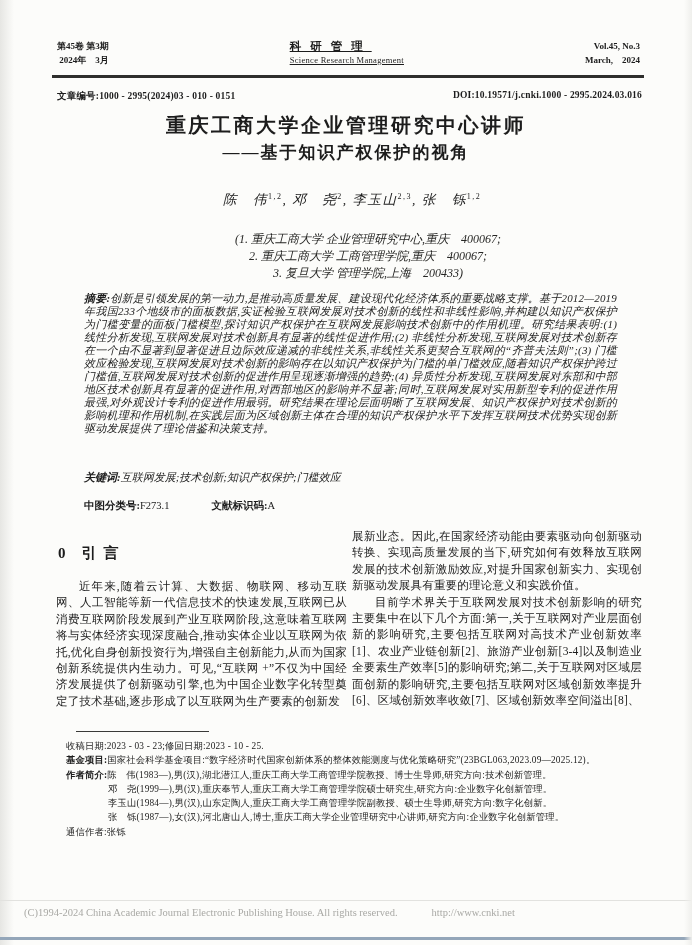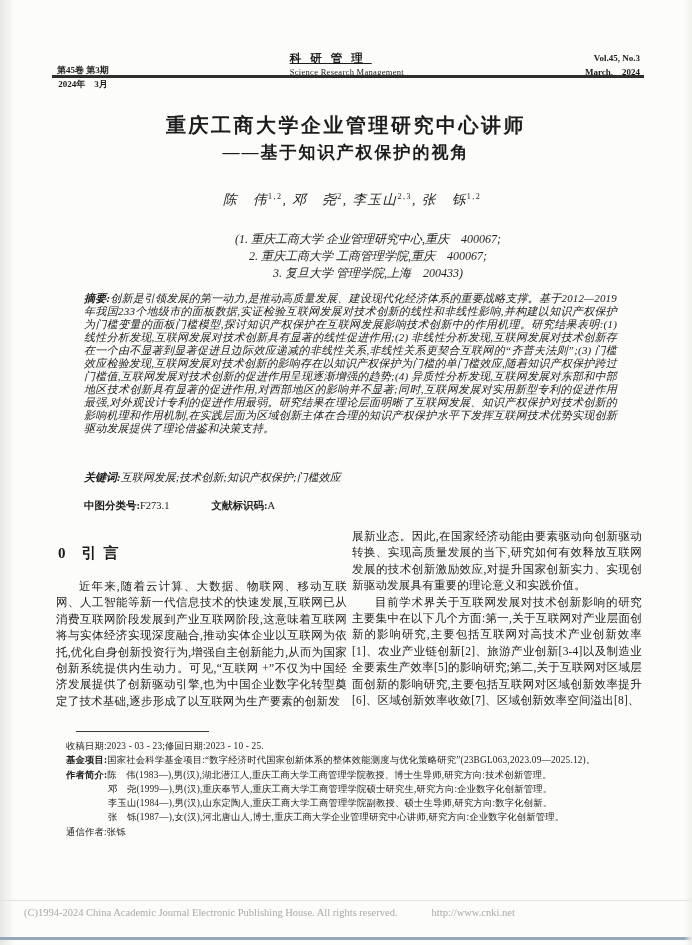--- a/index.html
+++ b/index.html
@@ -10,21 +10,21 @@
   }
   .page::before { content:""; position:absolute; left:0; top:0; bottom:0; width:14px;
     background:linear-gradient(to right,#e6e6e3,rgba(255,255,255,0)); }
   .page::after { content:""; position:absolute; right:0; top:0; bottom:0; width:8px;
     background:linear-gradient(to left,#efefec,rgba(255,255,255,0)); }
 
   
   .jheader { position:absolute; left:57px; right:52px; top:39px;
     display:flex; justify-content:space-between; align-items:center; }
   .jh-col { font-size:9px; font-weight:bold; line-height:14px; }
-  .jh-left { text-align:center;margin-top:24px; }
+  .jh-left { text-align:right; }
   .jh-center { text-align:left;text-decoration:underline; }
   .jh-right { text-align:right; }
   .journal-cn { font-size:11.5px; letter-spacing:9px; font-weight:bold; }
   .journal-en { font-size:8.5px; font-weight:normal; letter-spacing:0.3px; }
   .rule { position:absolute; left:52px; right:48px; top:75px; height:3px; background:#2e2e2c; }
 
   .meta-line { position:absolute; left:57px; right:50px; top:90px;
     display:flex; justify-content:space-between; font-size:9.5px; font-weight:bold; letter-spacing:0.2px; }
 
   
@@ -84,20 +84,24 @@
       <div class="journal-cn">科研管理</div>
       <div class="journal-en">Science Research Management</div>
     </div>
     <div class="jh-col jh-right">
       <div>Vol.45, No.3</div>
       <div>March,　2024</div>
     </div>
   </div>
   <div class="rule"></div>
 
+  <div class="meta-line">
+    <span>文章编号:1000 - 2995(2024)03 - 010 - 0151</span>
+    <span>DOI:10.19571/j.cnki.1000 - 2995.2024.03.016</span>
+  </div>
 
   <div class="title1">重庆工商大学企业管理研究中心讲师</div>
   <div class="title2">——基于知识产权保护的视角</div>
 
   <div class="authors">
     <span><span>陈　伟</span><sup>1,2</sup><span>,</span></span>
     <span><span>邓　尧</span><sup>2</sup><span>,</span></span>
     <span><span>李玉山</span><sup>2,3</sup><span>,</span></span>
     <span><span>张　铄</span><sup>1,2</sup><span></span></span>
   </div>

